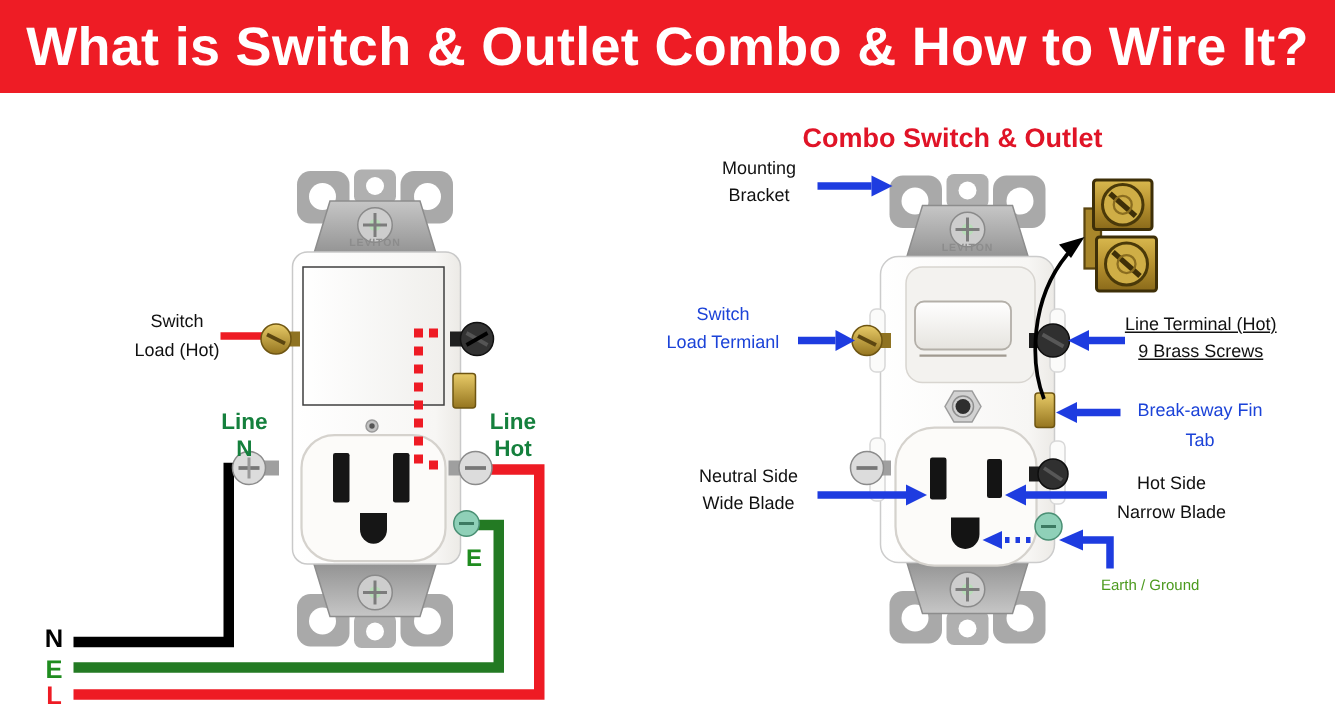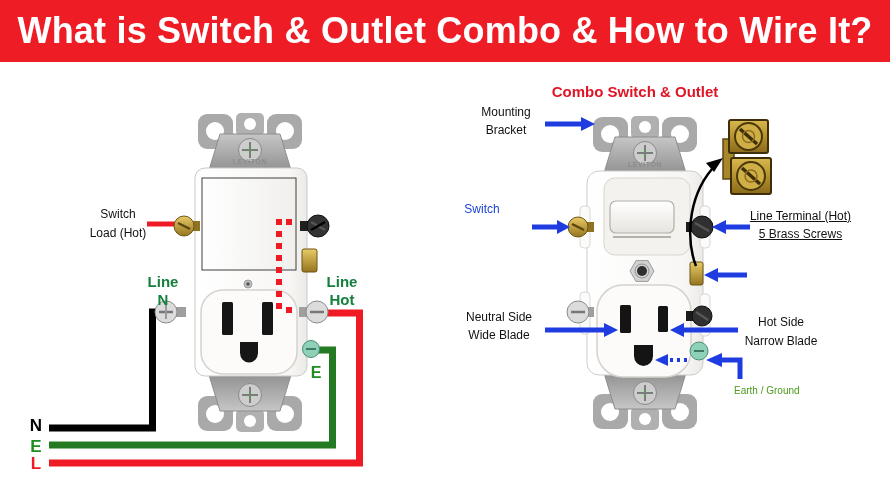--- a/index.html
+++ b/index.html
@@ -6,21 +6,21 @@
   #canvas{position:relative;width:890px;height:480px;background:#fff;font-family:"Liberation Sans",sans-serif;overflow:hidden;}
   .banner{position:absolute;left:0;top:0;width:890px;height:62px;background:#EE1C25;display:flex;align-items:center;justify-content:center;}
   .banner h1{margin:0;color:#fff;font-size:36px;font-weight:bold;letter-spacing:.2px;}
   svg.diagram{position:absolute;left:0;top:0;}
   .lbl{position:absolute;font-size:12px;line-height:18px;color:#111;text-align:center;white-space:nowrap;}
   .lbl .ln{display:block;}
   .blue{color:#15803d;font-weight:bold;}
   .blue-reg{color:#1C43D8;}
   .green{color:#1F8C1F;font-weight:bold;}
   .green-reg{color:#4C9A1E;}
-  .red-title{color:#E01427;font-weight:bold;font-size:15px;}
+  .red-title{color:#E01427;font-weight:bold;font-size:18px;}
   .nel{position:absolute;font-size:17px;font-weight:bold;width:24px;text-align:center;}
 </style>
 </head>
 <body>
 
 <div id="canvas">
   <div class="banner">
     <h1>What is Switch &amp; Outlet Combo &amp; How to Wire It?</h1>
   </div>
 
@@ -259,24 +259,29 @@
   <div class="nel" style="left:24px;top:437px;color:#1F8C1F;">E</div>
   <div class="nel" style="left:24px;top:454px;color:#EE1B24;">L</div>
 
   <div class="lbl red-title" style="left:510px;top:83px;width:250px;">Combo Switch &amp; Outlet</div>
   <div class="lbl" style="left:456px;top:103px;width:100px;">
     <span class="ln">Mounting</span>
     <span class="ln">Bracket</span>
   </div>
   <div class="lbl blue-reg" style="left:422px;top:200px;width:120px;line-height:18.5px;">
     <span class="ln">Switch</span>
+    <span class="ln">Load Termianl</span>
   </div>
   <div class="lbl" style="left:733px;top:207px;width:135px;line-height:18px;text-decoration:underline;">
     <span class="ln">Line Terminal (Hot)</span>
-    <span class="ln">5 Brass Screws</span>
+    <span class="ln">9 Brass Screws</span>
+  </div>
+  <div class="lbl blue-reg" style="left:735px;top:263px;width:130px;line-height:20px;">
+    <span class="ln">Break-away Fin</span>
+    <span class="ln">Tab</span>
   </div>
   <div class="lbl" style="left:723px;top:313px;width:116px;line-height:19px;">
     <span class="ln">Hot Side</span>
     <span class="ln">Narrow Blade</span>
   </div>
   <div class="lbl" style="left:441px;top:309px;width:116px;line-height:17.5px;">
     <span class="ln">Neutral Side</span>
     <span class="ln">Wide Blade</span>
   </div>
   <div class="lbl green-reg" style="left:734px;top:382px;width:120px;font-size:10px;text-align:left;">Earth / Ground</div>

